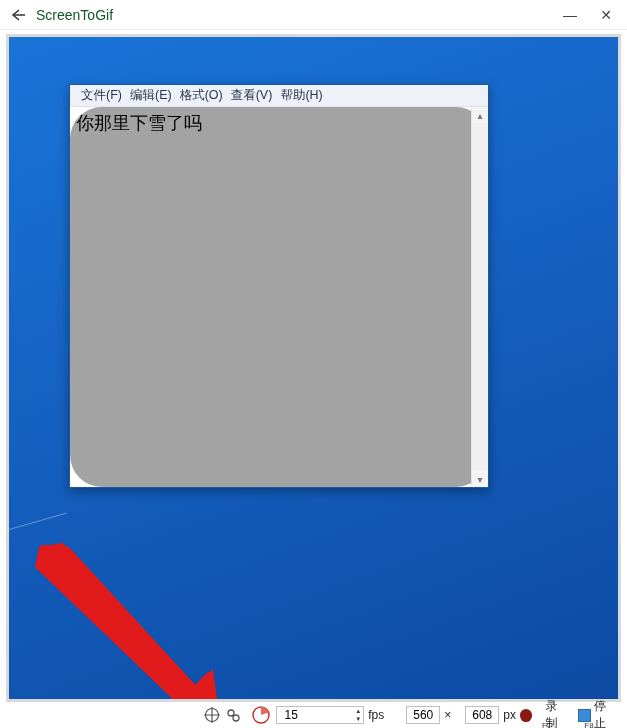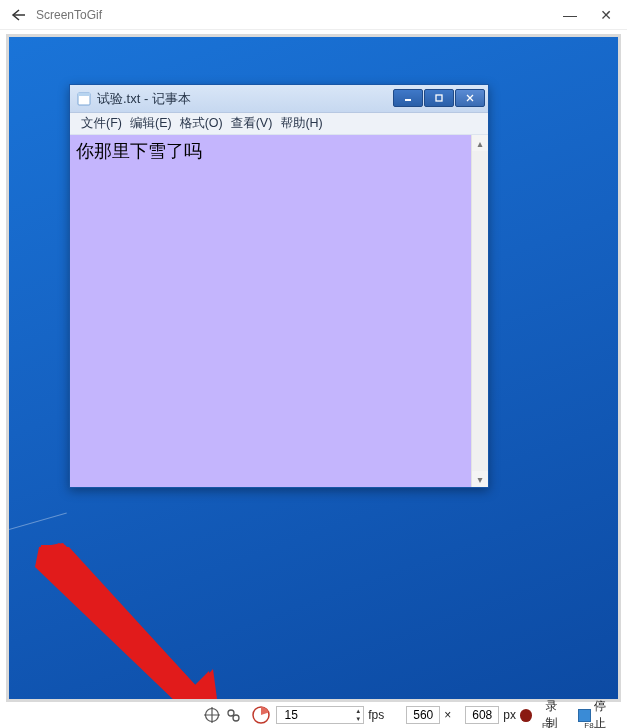--- a/index.html
+++ b/index.html
@@ -25,22 +25,22 @@
     width: 22px;
     height: 22px;
     display: flex;
     align-items: center;
     justify-content: center;
     font-size: 16px;
     color: #333;
   }
   .outer-title {
     margin-left: 8px;
-    font-size: 12px;
-    color: #737373;
+    font-size: 14px;
+    color: #14532d;
   }
   .outer-sysbtns {
     margin-left: auto;
     display: flex;
     gap: 18px;
     padding-right: 6px;
     font-size: 14px;
     color: #444;
   }
   .outer-sysbtns .btn {
@@ -131,25 +131,26 @@
     display: flex;
     align-items: center;
     padding: 0 11px;
     gap: 8px;
     font-size: 12.5px;
     color: #29364b;
   }
   .np-body {
     flex: 1;
     position: relative;
-    background: #c4b5fd;
+    background: #a3a3a3;
     padding: 4px 6px;
     font-size: 18px;
     color: #000;
     font-family: SimSun, "Microsoft YaHei", sans-serif;
+    border-radius: 32px;
   }
   .np-scroll {
     position: absolute;
     right: 0;
     top: 0;
     bottom: 0;
     width: 17px;
     background: #f0f0f0;
     border-left: 1px solid #e2e2e2;
     display: flex;
@@ -280,46 +281,20 @@
   <div class="outer-sysbtns">
     <div class="btn">—</div>
     <div class="btn">✕</div>
   </div>
 </div>
 
 <div class="capture-area">
   <div class="horizon"></div>
 
   <div class="notepad">
-    <div class="np-titlebar">
-      <span class="np-icon">
-        <svg width="14" height="14" viewBox="0 0 14 14">
-            <rect x="1" y="1" width="12" height="12" rx="1" fill="#fff" stroke="#7aa6d6"></rect>
-            <rect x="1" y="1" width="12" height="3" fill="#b8d4ef"></rect>
-          </svg>
-      </span>
-      <span>试验.txt - 记事本</span>
-      <div class="np-sysbtns">
-        <div class="np-sysbtn">
-            <svg width="8" height="8" viewBox="0 0 8 8">
-              <rect x="1" y="5" width="6" height="2" fill="#fff"></rect>
-            </svg>
-          </div>
-        <div class="np-sysbtn">
-            <svg width="8" height="8" viewBox="0 0 8 8">
-              <rect x="1" y="1" width="6" height="6" fill="none" stroke="#fff" stroke-width="1.3"></rect>
-            </svg>
-          </div>
-        <div class="np-sysbtn close">
-            <svg width="8" height="8" viewBox="0 0 8 8">
-              <path d="M1 1 L7 7 M7 1 L1 7" stroke="#fff" stroke-width="1.3"></path>
-            </svg>
-          </div>
-      </div>
-    </div>
     <div class="np-menubar">
       <span>文件(F)</span>
       <span>编辑(E)</span>
       <span>格式(O)</span>
       <span>查看(V)</span>
       <span>帮助(H)</span>
     </div>
     <div class="np-body">
       <span>你那里下雪了吗</span>
       <div class="np-scroll">

